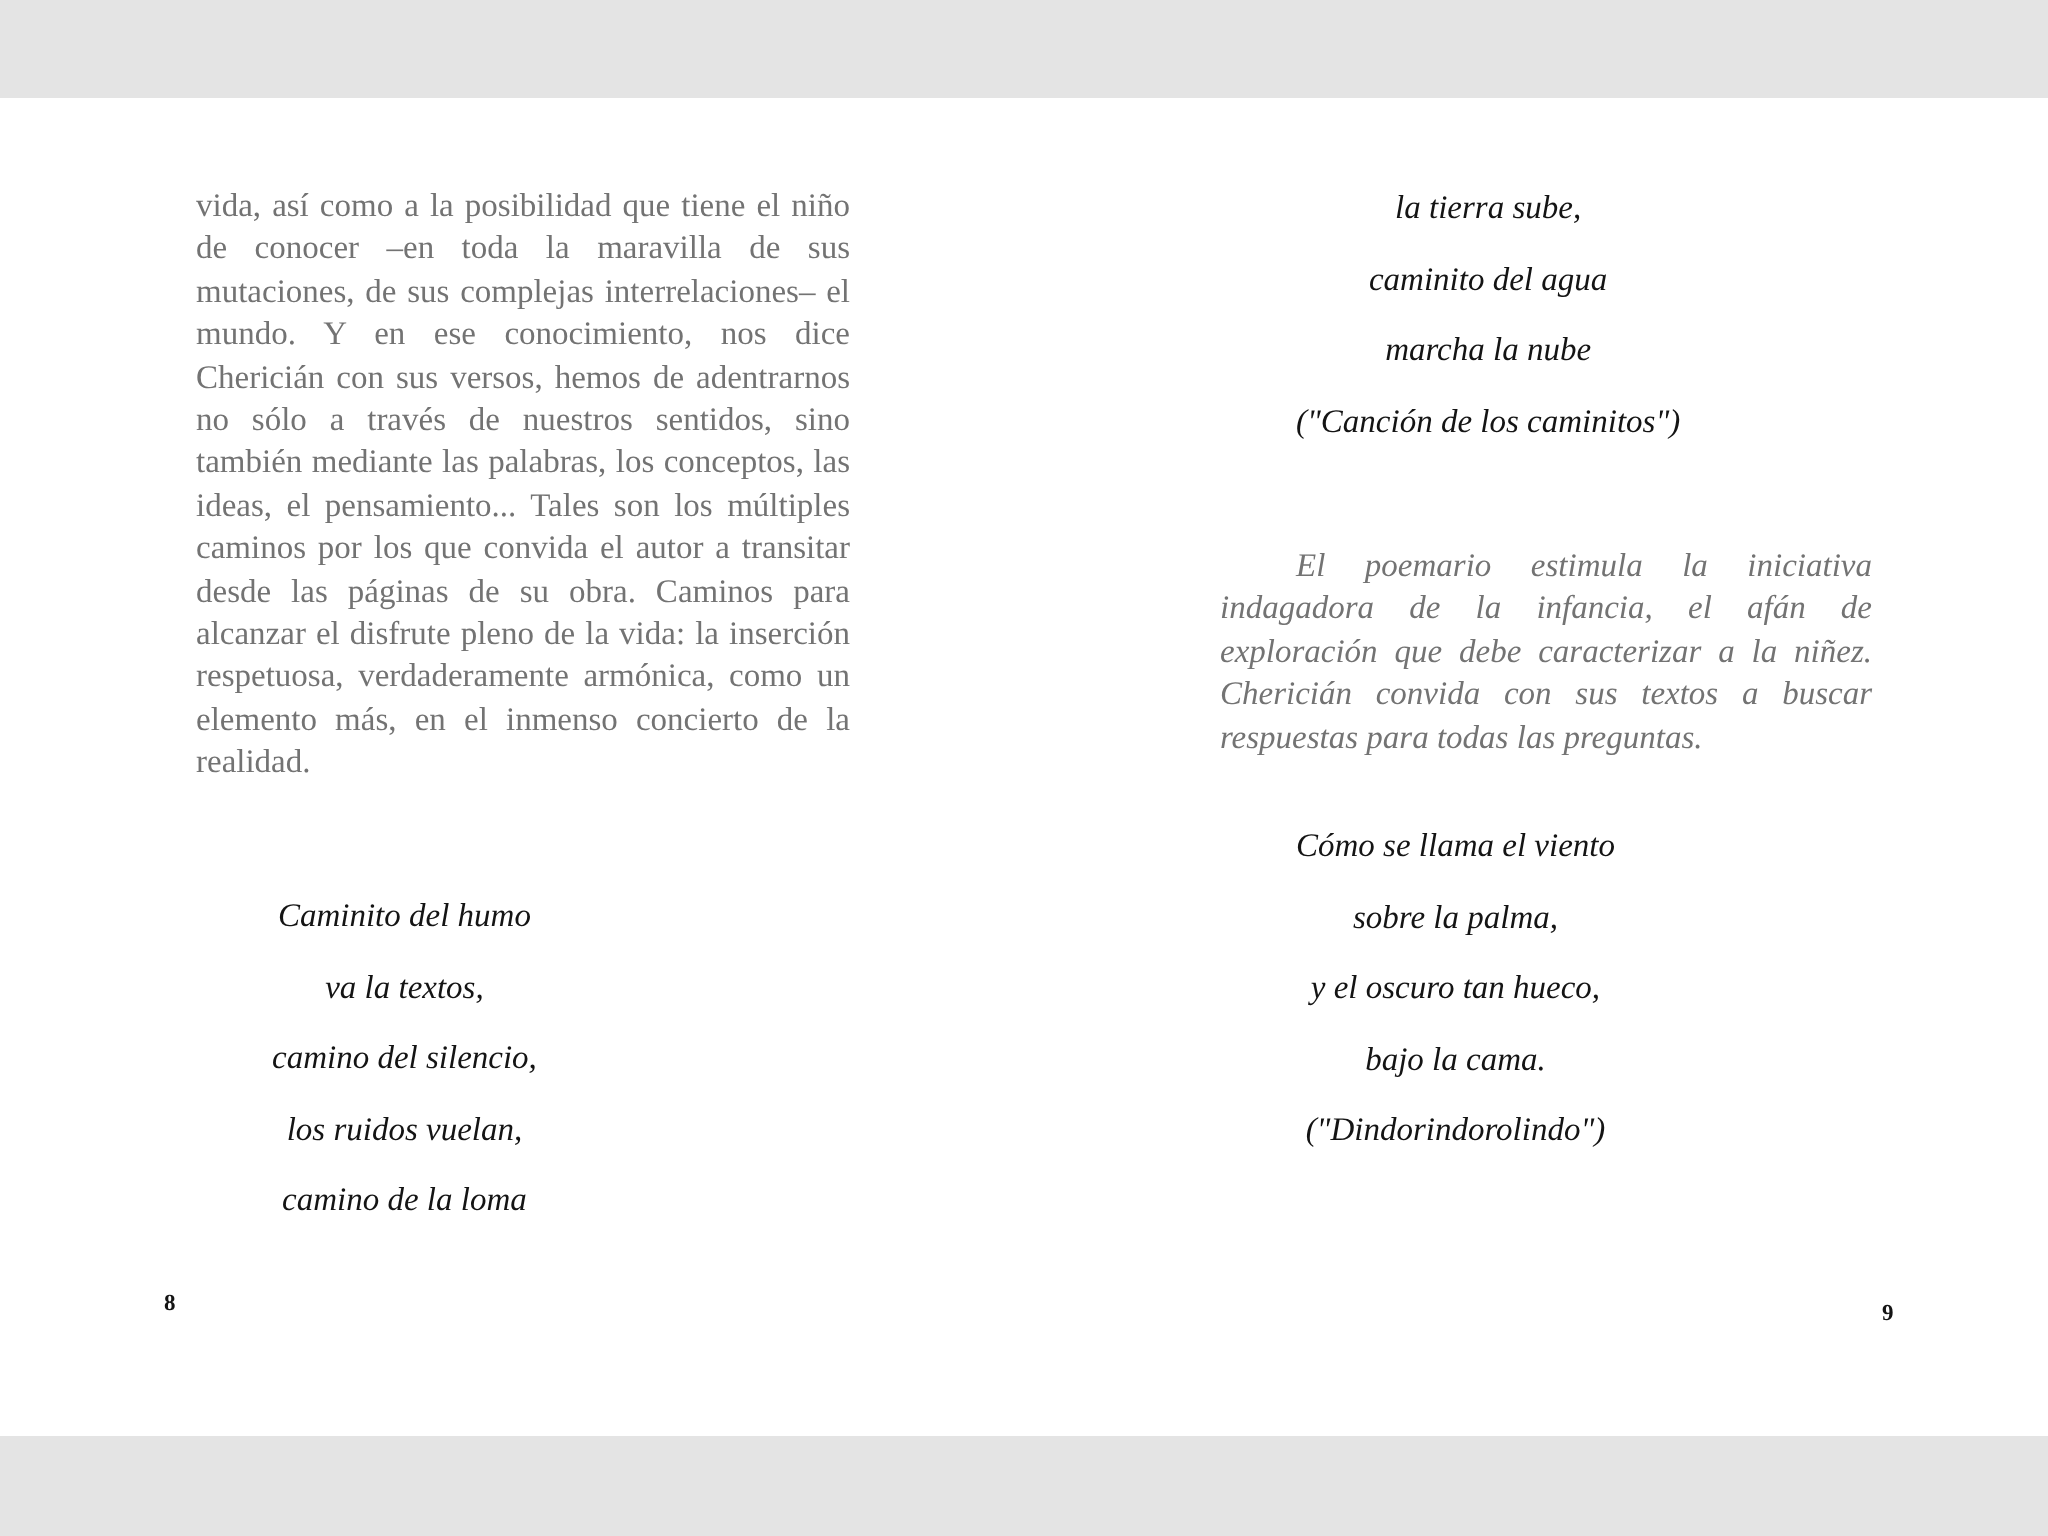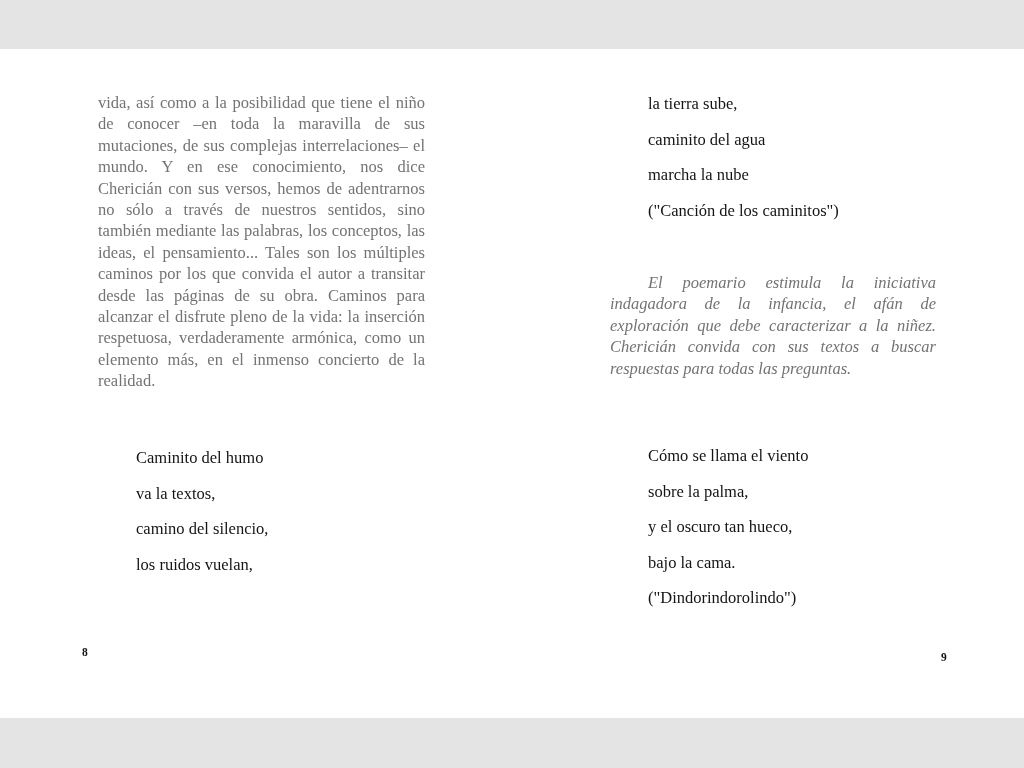--- a/index.html
+++ b/index.html
@@ -40,28 +40,30 @@
   .right-paragraph {
     left: 610px;
     top: 272px;
     width: 326px;
     text-indent: 38px;
     font-style: italic;
   }
   .poem {
     position: absolute;
     font-size: 16.5px;
+    font-style: italic;
+    text-align: center;
   }
   .poem .poem-line {
     line-height: 35.6px;
     white-space: nowrap;
   }
   .left-poem  { left: 136px; top: 440px; }
   .right-poem-1 { left: 648px; top: 86px; }
-  .right-poem-2 { left: 648px; top: 438px; }
+  .right-poem-2 { left: 648px; top: 405px; }
 
   .page-number {
     position: absolute;
     font-size: 11.5px;
     font-weight: 600;
     color: #141414;
   }
   .page-number.left  { left: 82px;  top: 646px; }
   .page-number.right { left: 941px; top: 651px; }
 </style>
@@ -72,20 +74,21 @@
 
   <div class="gray-bar top"></div>
 
   <div class="body-paragraph left-paragraph">vida, así como a la posibilidad que tiene el niño de conocer –en toda la maravilla de sus mutaciones, de sus complejas interrelaciones– el mundo. Y en ese conocimiento, nos dice Chericián con sus versos, hemos de adentrarnos no sólo a través de nuestros sentidos, sino también mediante las palabras, los conceptos, las ideas, el pensamiento... Tales son los múltiples caminos por los que convida el autor a transitar desde las páginas de su obra. Caminos para alcanzar el disfrute pleno de la vida: la inserción respetuosa, verdaderamente armónica, como un elemento más, en el inmenso concierto de la realidad.</div>
 
   <div class="poem left-poem">
     <div class="poem-line">Caminito del humo</div>
     <div class="poem-line">va la textos,</div>
     <div class="poem-line">camino del silencio,</div>
     <div class="poem-line">los ruidos vuelan,</div>
+    <div class="poem-line">camino de la loma</div>
   </div>
 
   <div class="page-number left">8</div>
 
   <div class="poem right-poem-1">
     <div class="poem-line">la tierra sube,</div>
     <div class="poem-line">caminito del agua</div>
     <div class="poem-line">marcha la nube</div>
     <div class="poem-line">("Canción de los caminitos")</div>
   </div>

